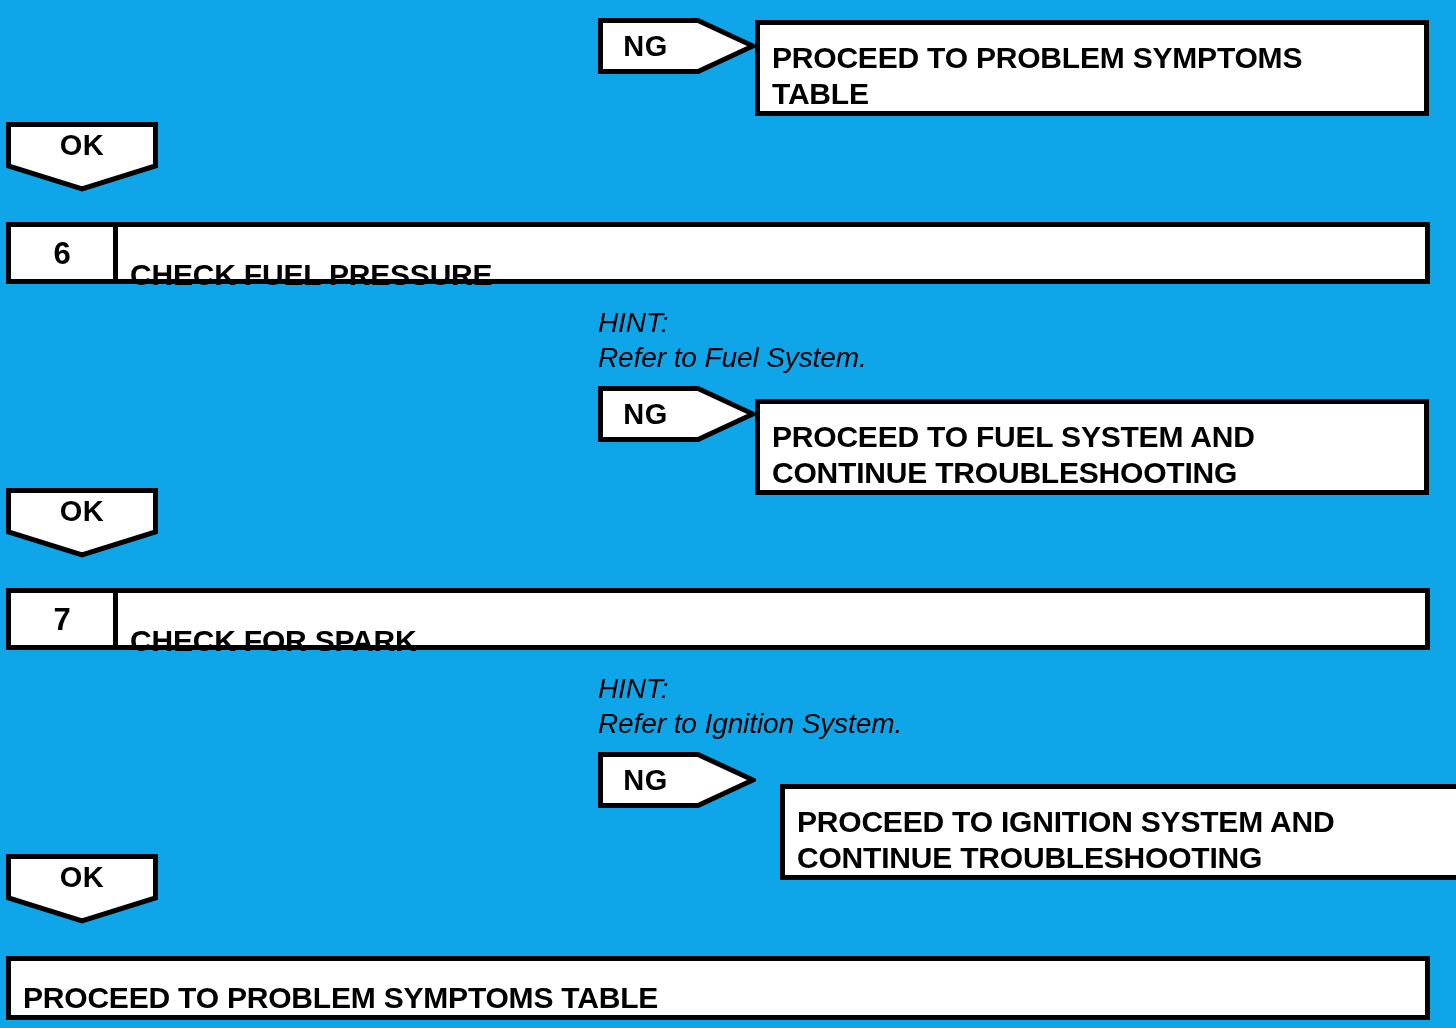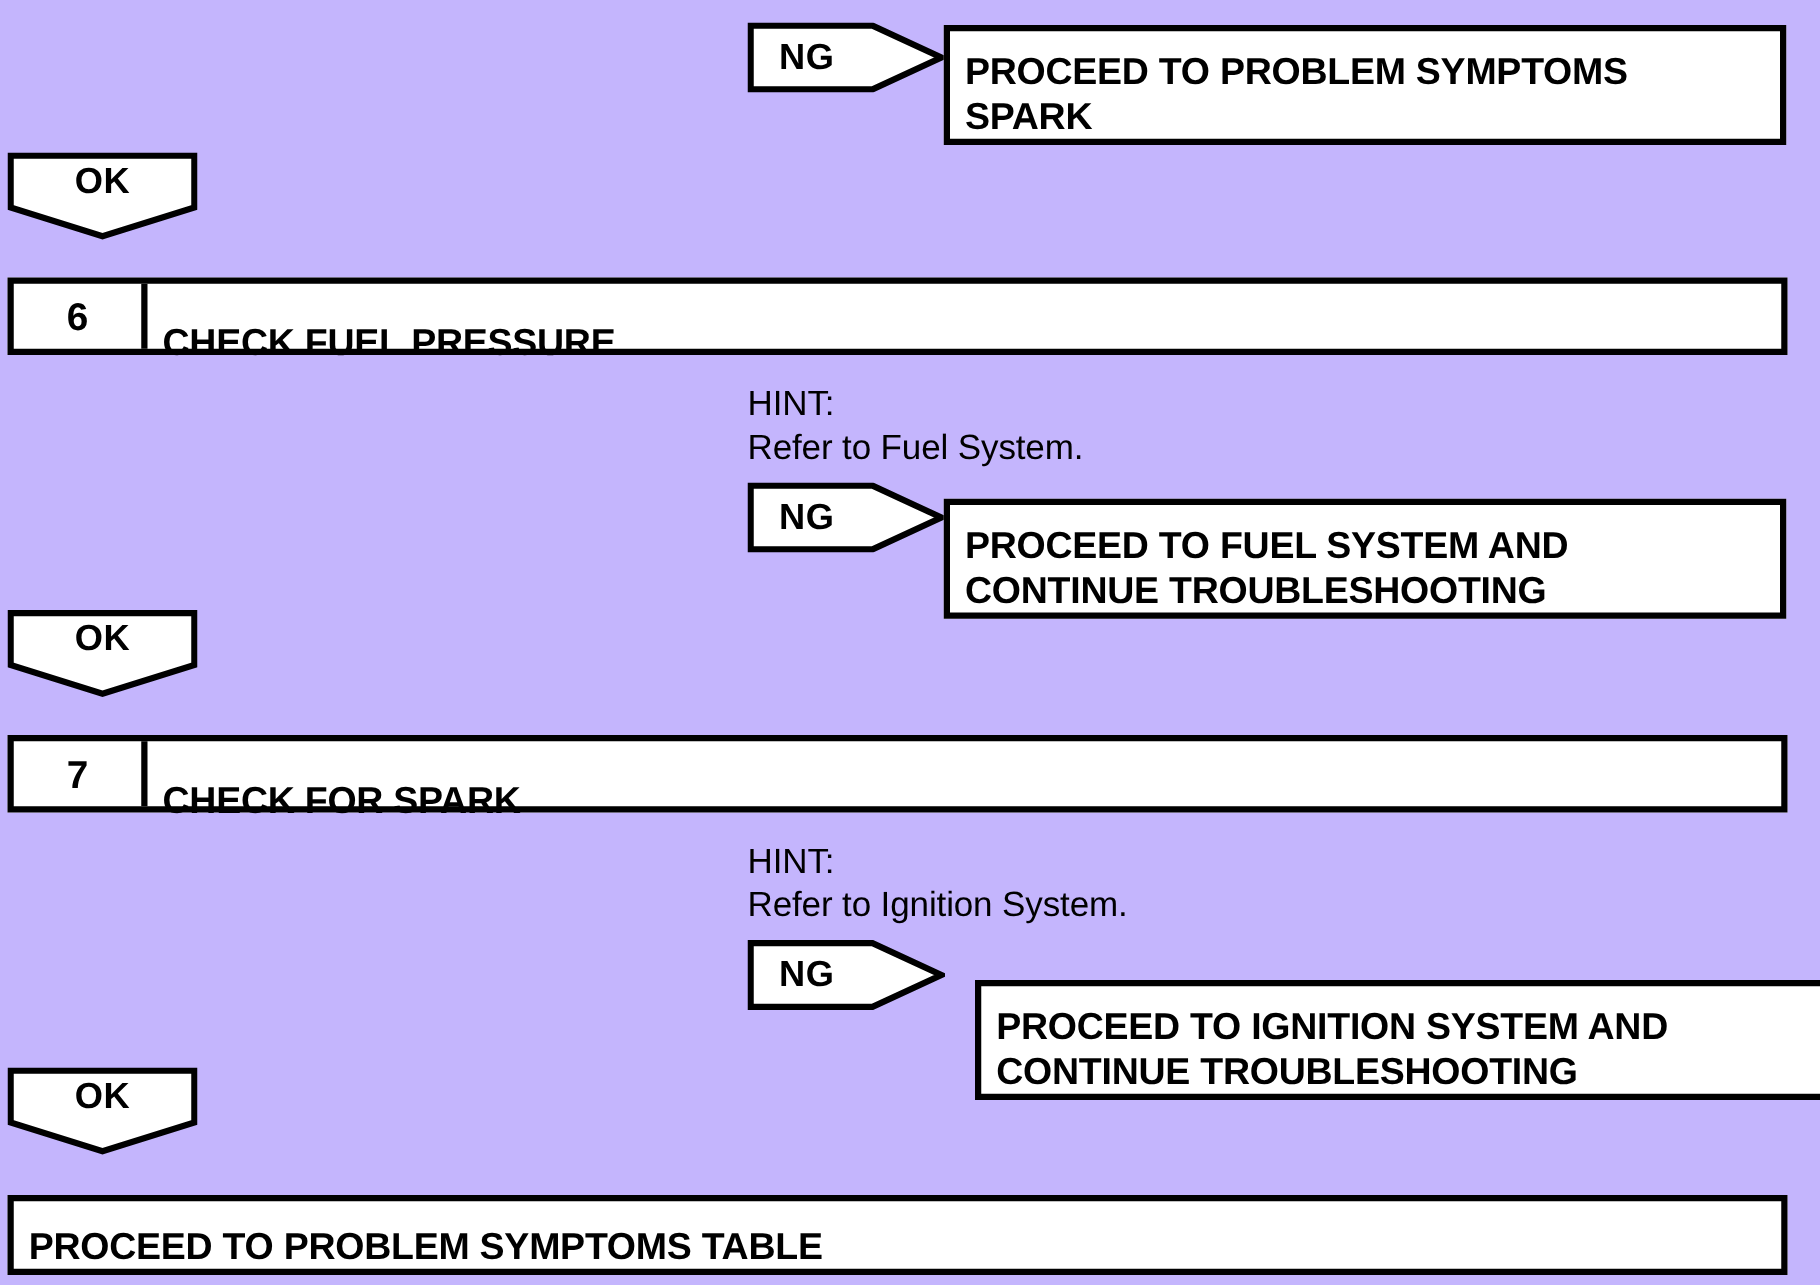--- a/index.html
+++ b/index.html
@@ -11,21 +11,21 @@
   body {
     font-family: "Liberation Sans", sans-serif;
     color: #000000;
     -webkit-font-smoothing: none;
   }
   #page {
     position: relative;
     width: 1456px;
     height: 1028px;
     overflow: hidden;
-    background: #c4b5fd;
+    background: #0ea5e9;
   }
 
   
   .step-box {
     position: absolute;
     box-sizing: border-box;
     border: 5px solid #000;
     background: #fff;
     display: flex;
     align-items: stretch;
@@ -119,39 +119,40 @@
   }
 
   
   .hint-block {
     position: absolute;
     font-size: 28px;
     font-weight: normal;
     line-height: 1.25;
     letter-spacing: -0.1px;
     white-space: nowrap;
+    font-style: italic;
   }
   .hint-block .hint-line { display: block; }
 </style>
 </head>
 <body>
 
 <div id="page">
 
   <div class="ng-arrow" style="left:598px; top:18px; width:158px; height:56px;">
     <svg width="158" height="56" viewBox="0 0 158 56">
       <path d="M2.5,2.5 H100 L155,28 L100,53.5 H2.5 Z" fill="#ffffff" stroke="#000000" stroke-width="5" stroke-linejoin="miter"></path>
     </svg>
     <span class="ng-label">NG</span>
   </div>
 
   <div class="result-box" style="left:755px; top:20px; width:674px; height:96px;">
     <div class="result-text">
       <span>PROCEED TO PROBLEM SYMPTOMS</span><br>
-      <span>SPARK</span>
+      <span>TABLE</span>
     </div>
   </div>
 
   <div class="ok-arrow" style="left:6px; top:122px; width:152px; height:70px;">
     <svg width="152" height="70" viewBox="0 0 152 70">
       <path d="M2.5,2.5 H149.5 V44 L76,67 L2.5,44 Z" fill="#ffffff" stroke="#000000" stroke-width="5" stroke-linejoin="miter"></path>
     </svg>
     <span class="ok-label">OK</span>
   </div>
 

